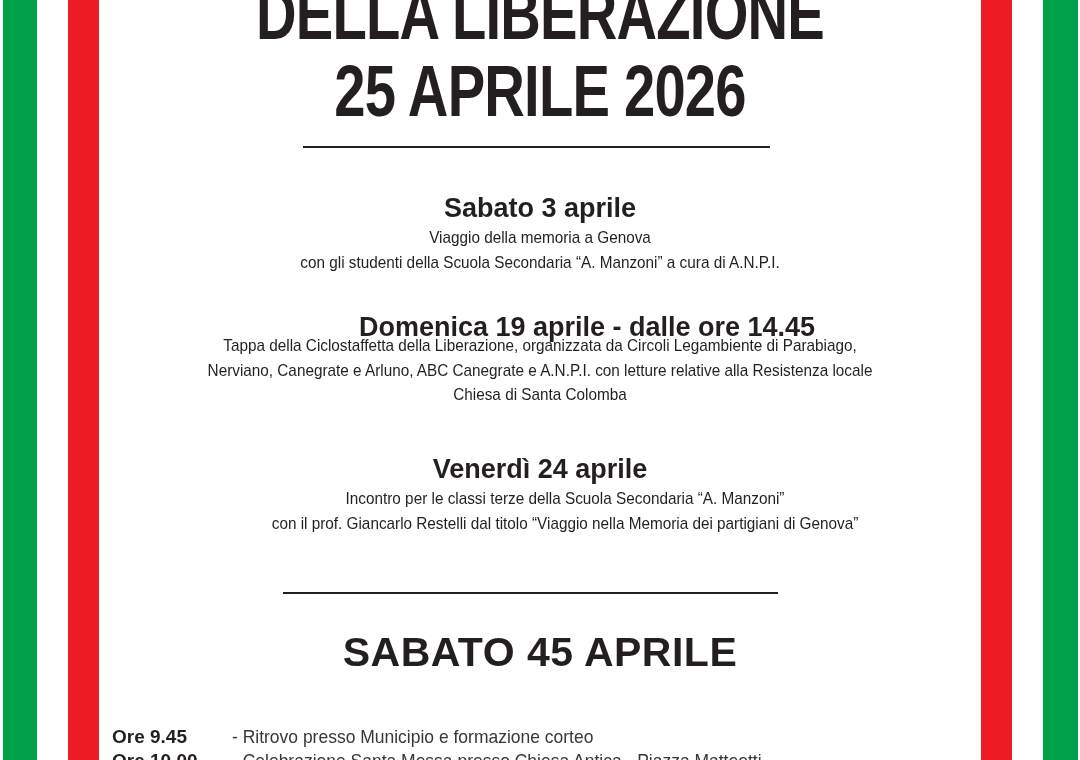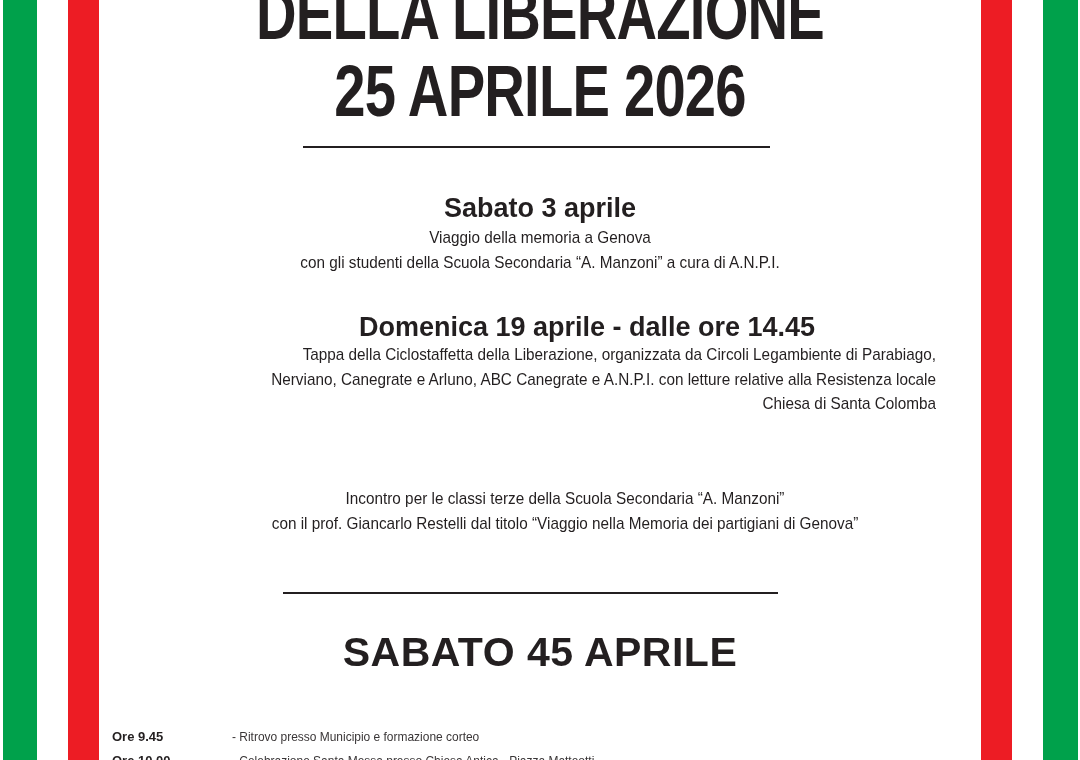--- a/index.html
+++ b/index.html
@@ -30,29 +30,29 @@
   .rule-1 { left: 203px; width: 467px; top: 146px; }
   .rule-2 { left: 183px; width: 495px; top: 592px; }
 
   .ev-head { font-weight: bold; font-size: 27px; line-height: 30px; white-space: nowrap; }
   .ev-line { font-size: 17px; line-height: 24.5px; white-space: nowrap;
              transform: scaleX(0.9); transform-origin: center; }
 
   .ev1-head { top: 193px; }
   .ev1-body { top: 226px; }
   .ev2-head { top: 312px; margin-left: 47px; }
-  .ev2-body { top: 343px; text-align: right; }
+  .ev2-body { top: 334px; }
   .ev3-head { top: 454px; }
   .ev3-body { top: 487px; padding-left: 25px; }
 
   .big-head { top: 629px; font-weight: bold; font-size: 41px; line-height: 46px; letter-spacing: 0.5px; }
   .sub-head { top: 686px; font-weight: bold; font-size: 19px; line-height: 24px; }
 
   .sched { position: absolute; left: 12px; width: 860px; top: 725px; }
-  .sched-row { position: relative; height: 24px; font-size: 13px; line-height: 24px; white-space: nowrap; }
+  .sched-row { position: relative; height: 24px; font-size: 19px; line-height: 24px; white-space: nowrap; }
   .sched-time { position: absolute; left: 0; font-weight: bold; }
   .sched-desc { position: absolute; left: 120px; color: #3a3637;
                 transform: scaleX(0.92); transform-origin: left; }
 </style>
 </head>
 <body>
 
 <div class="stripe s-green-l"></div>
 <div class="stripe s-red-l"></div>
 <div class="stripe s-red-r"></div>
@@ -71,20 +71,21 @@
     <div class="ev-line">con gli studenti della Scuola Secondaria “A. Manzoni” a cura di A.N.P.I.</div>
   </div>
 
   <div class="center ev-head ev2-head">Domenica 19 aprile - dalle ore 14.45</div>
   <div class="center ev2-body">
     <div class="ev-line">Tappa della Ciclostaffetta della Liberazione, organizzata da Circoli Legambiente di Parabiago,</div>
     <div class="ev-line">Nerviano, Canegrate e Arluno, ABC Canegrate e A.N.P.I. con letture relative alla Resistenza locale</div>
     <div class="ev-line">Chiesa di Santa Colomba</div>
   </div>
 
+  <div class="center ev-head ev3-head">Venerdì 24 aprile</div>
   <div class="center ev3-body">
     <div class="ev-line">Incontro per le classi terze della Scuola Secondaria “A. Manzoni”</div>
     <div class="ev-line">con il prof. Giancarlo Restelli dal titolo “Viaggio nella Memoria dei partigiani di Genova”</div>
   </div>
 
   <div class="rule rule-2"></div>
 
   <div class="center big-head">SABATO 45 APRILE</div>
 
   <div class="sched">

